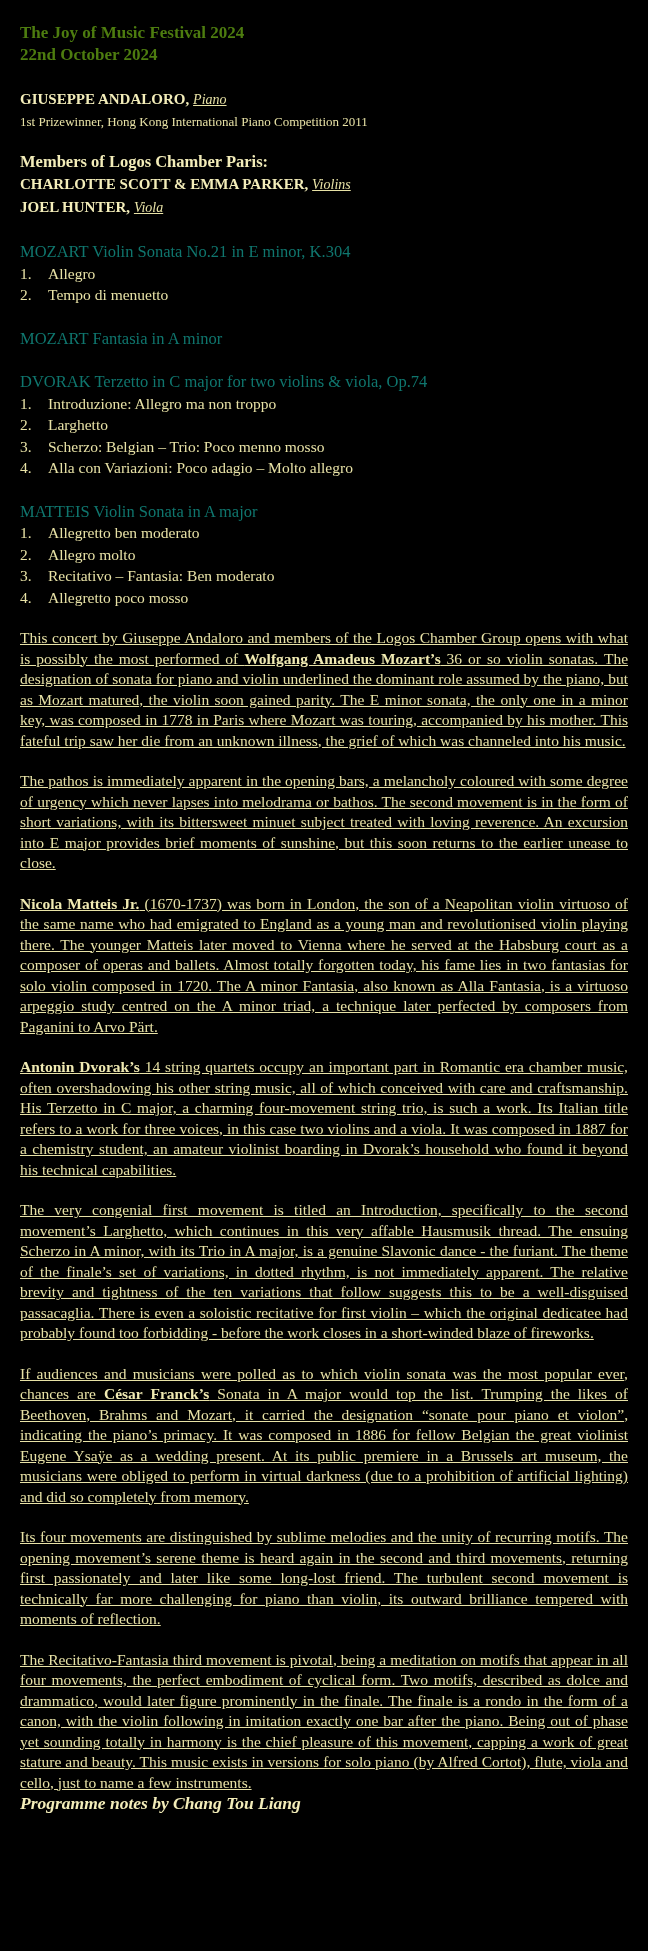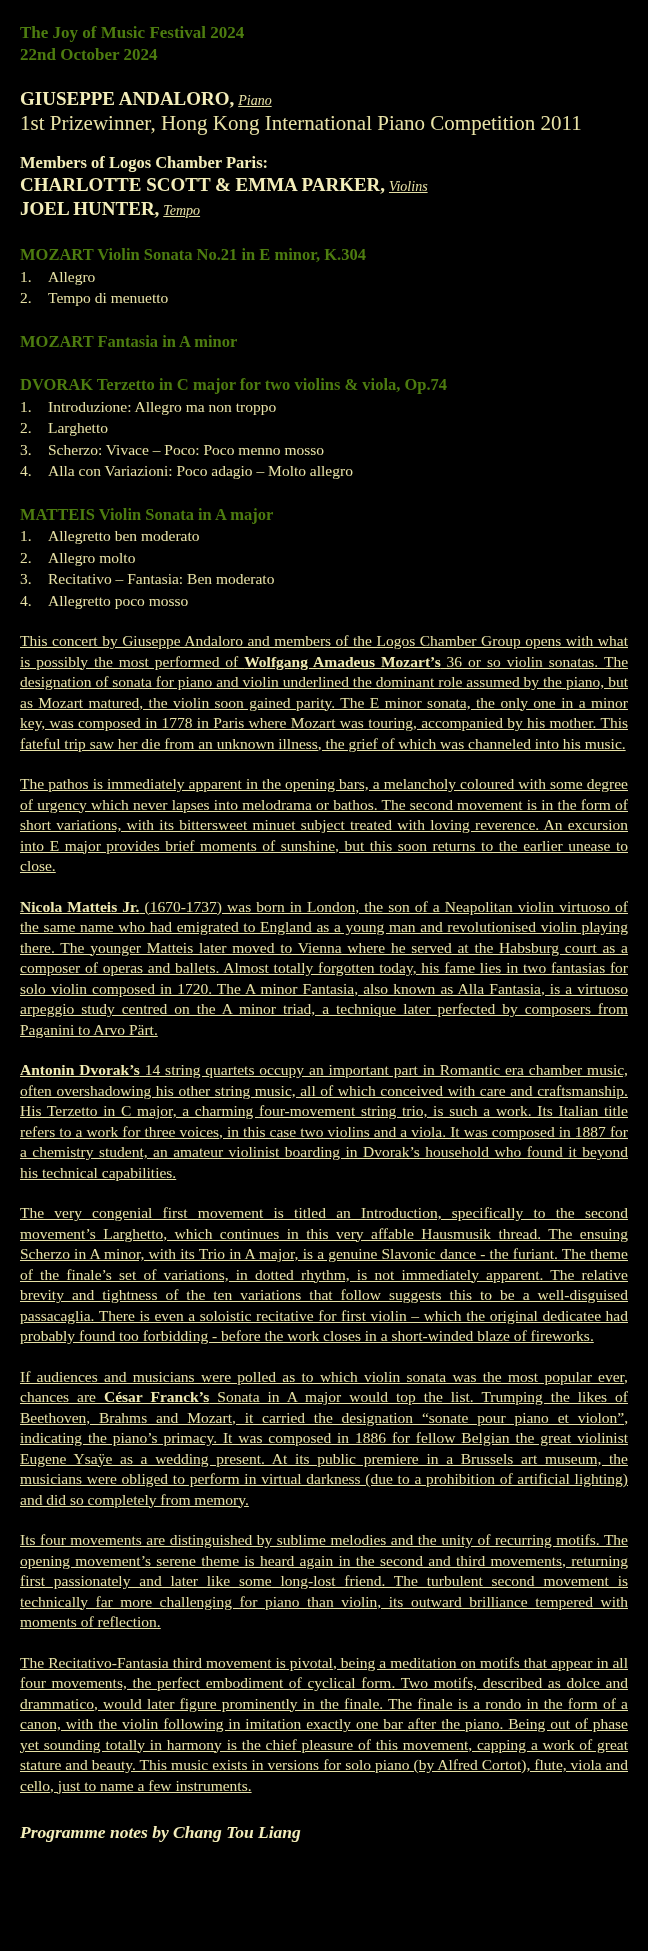--- a/index.html
+++ b/index.html
@@ -16,52 +16,51 @@
   .title {
     font-weight: bold;
     font-size: 17px;
     line-height: 22px;
     color: #4d7c0f;
   }
   .performers { margin-top: 22px; }
   .perf-line { font-size: 15.5px; line-height: 22px; }
   .perf-name {
     font-weight: bold;
-    font-size: 19px;
+    font-size: 15px;
     color: #F3EDB9;
   }
   .instrument { font-style: italic; font-size: 14px; text-decoration: underline; }
-  .credit { font-size: 21px; line-height: 22px; }
+  .credit { font-size: 13px; line-height: 22px; }
   .group { margin-top: 18px; }
   .group-heading {
     font-weight: bold;
     font-size: 16.5px;
     line-height: 22px;
     color: #F3EDB9;
   }
   .work { margin-top: 22px; }
   .work-title {
-    font-weight: bold;
+    font-weight: normal;
     font-size: 16.5px;
     line-height: 21.5px;
-    color: #4d7c0f;
+    color: #0f766e;
   }
   .movement { display: flex; font-size: 15.5px; line-height: 21.5px; }
   .m-num { width: 28px; flex: none; }
   .m-text { flex: 1; }
   .notes p {
     margin: 20px 0 0 0;
     font-size: 15.5px;
     line-height: 20.5px;
     text-align: justify;
     text-decoration: underline;
   }
   .b { font-weight: bold; color: #F0EAB2; }
   .footer {
-    margin-top: 26px;
     font-weight: bold;
     font-style: italic;
     font-size: 17.5px;
     color: #F3EDB9;
   }
 </style>
 </head>
 <body>
 
 <header>
@@ -78,21 +77,21 @@
     <div class="credit">1st Prizewinner, Hong Kong International Piano Competition 2011</div>
   </div>
   <div class="group">
     <div class="group-heading">Members of Logos Chamber Paris:</div>
     <div class="perf-line">
       <span class="perf-name">CHARLOTTE SCOTT &amp; EMMA PARKER,</span>
       <span class="instrument">Violins</span>
     </div>
     <div class="perf-line">
       <span class="perf-name">JOEL HUNTER,</span>
-      <span class="instrument">Tempo</span>
+      <span class="instrument">Viola</span>
     </div>
   </div>
 </section>
 
 <section class="programme">
 
   <div class="work">
     <div class="work-title">MOZART Violin Sonata No.21 in E minor, K.304</div>
     <div class="movement">
       <span class="m-num">1.</span>
@@ -113,21 +112,21 @@
     <div class="movement">
       <span class="m-num">1.</span>
       <span class="m-text">Introduzione: Allegro ma non troppo</span>
     </div>
     <div class="movement">
       <span class="m-num">2.</span>
       <span class="m-text">Larghetto</span>
     </div>
     <div class="movement">
       <span class="m-num">3.</span>
-      <span class="m-text">Scherzo: Vivace – Poco: Poco menno mosso</span>
+      <span class="m-text">Scherzo: Belgian – Trio: Poco menno mosso</span>
     </div>
     <div class="movement">
       <span class="m-num">4.</span>
       <span class="m-text">Alla con Variazioni: Poco adagio – Molto allegro</span>
     </div>
   </div>
 
   <div class="work">
     <div class="work-title">MATTEIS Violin Sonata in A major</div>
     <div class="movement">

